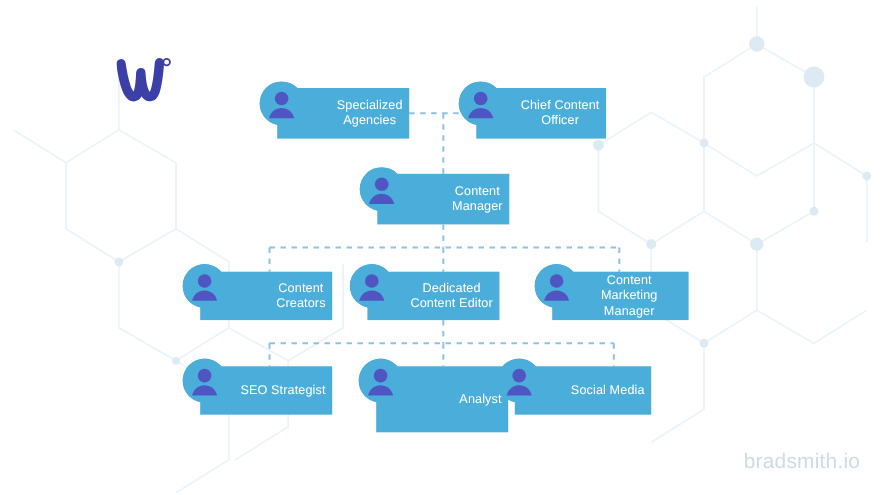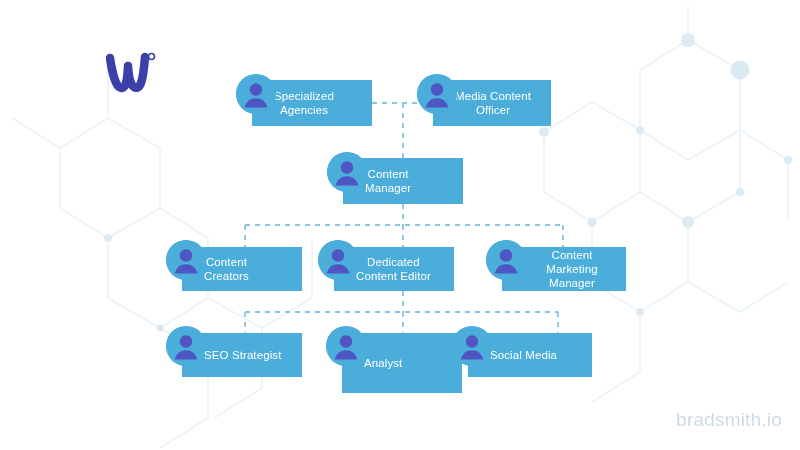--- a/index.html
+++ b/index.html
@@ -45,21 +45,21 @@
   .node {
     position: absolute;
   }
   .node-box {
     position: absolute;
     left: 0;
     top: 0;
     background: #4badda;
     display: flex;
     align-items: center;
-    justify-content: flex-start;
+    justify-content: flex-end;
     box-sizing: border-box;
     padding: 4px 6px 4px 22px;
   }
   .node-label {
     color: #ffffff;
     font-size: 11.5px;
     line-height: 14px;
     text-align: center;
     font-weight: 400;
     letter-spacing: 0.1px;
@@ -166,21 +166,21 @@
         <div class="avatar" style="left: -16px; top: -6px;">
           <svg width="40" height="40" viewBox="0 0 40 40" xmlns="http://www.w3.org/2000/svg">
             <circle cx="20" cy="20" r="20" fill="#4badda"></circle>
             <circle cx="20" cy="15.5" r="6.2" fill="#4f56c4"></circle>
             <path d="M8.6 33.5 C10.2 27.4 14.6 24.2 20 24.2 C25.4 24.2 29.8 27.4 31.4 33.5 Z" fill="#4f56c4"></path>
           </svg>
         </div>
       </div>
       <div class="node" style="left: 433px; top: 80px; width: 118px; height: 46px;">
         <div class="node-box" style="width: 118px; height: 46px;">
-          <span class="node-label">Media Content
+          <span class="node-label">Chief Content
 Officer</span>
         </div>
         <div class="avatar" style="left: -16px; top: -6px;">
           <svg width="40" height="40" viewBox="0 0 40 40" xmlns="http://www.w3.org/2000/svg">
             <circle cx="20" cy="20" r="20" fill="#4badda"></circle>
             <circle cx="20" cy="15.5" r="6.2" fill="#4f56c4"></circle>
             <path d="M8.6 33.5 C10.2 27.4 14.6 24.2 20 24.2 C25.4 24.2 29.8 27.4 31.4 33.5 Z" fill="#4f56c4"></path>
           </svg>
         </div>
       </div>

